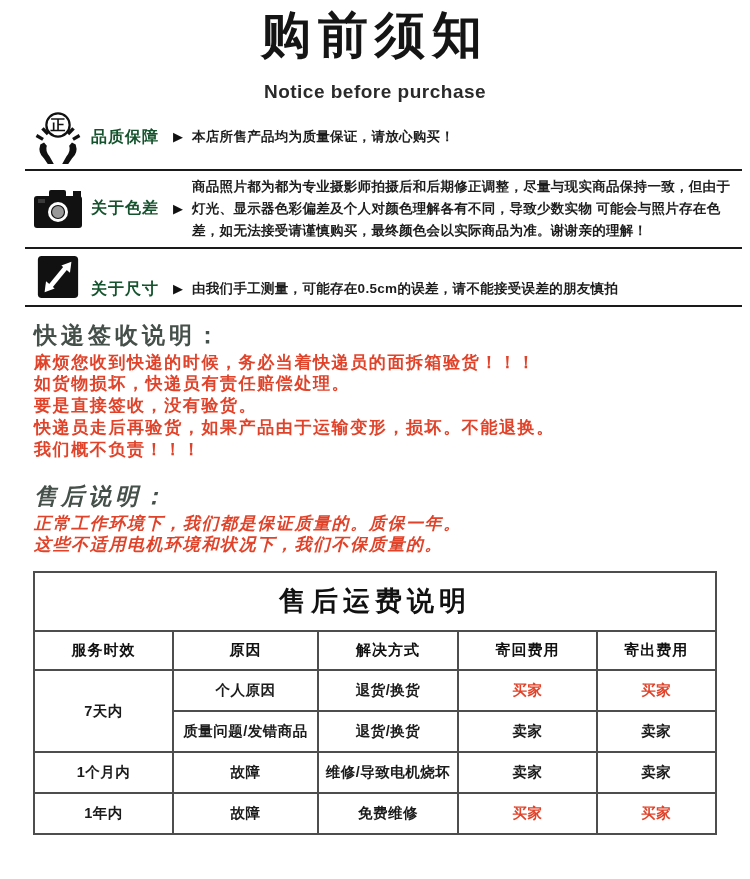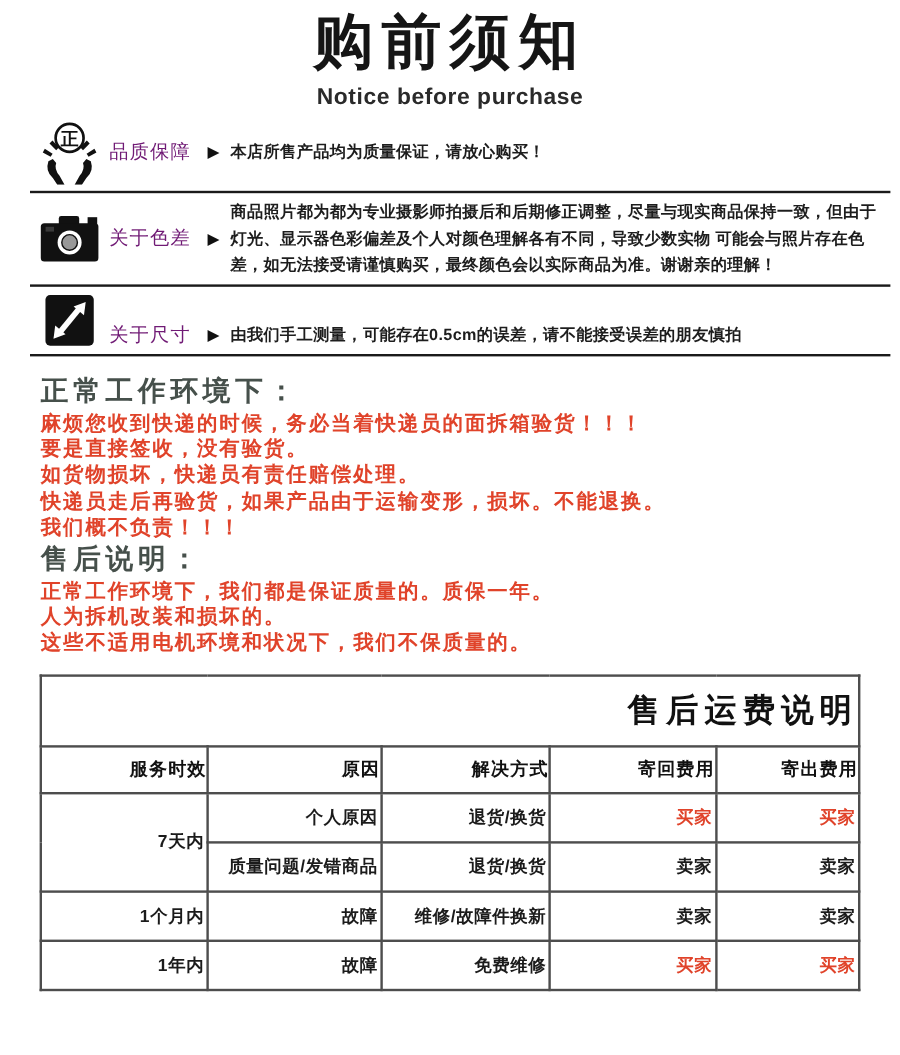--- a/index.html
+++ b/index.html
@@ -18,70 +18,70 @@
   .page{width:750px;height:879px;}
 
   
   .hdr{text-align:center;padding-top:4px;}
   .hdr-title{
     font-size:50px;font-weight:bold;letter-spacing:7px;color:#151515;
     line-height:62px;
   }
   .hdr-sub{
     font-size:19px;font-weight:bold;color:#2a2a2a;letter-spacing:.5px;
-    line-height:20px;margin-top:6px;
+    line-height:20px;margin-top:16px;
   }
 
   
   .notices{margin:3px 8px 0 25px;}
   .notice-row{
     display:flex;align-items:center;
     border-bottom:2px solid #1a1a1a;
     padding:5px 0;
   }
   .icon-box{
     width:66px;flex:0 0 66px;display:flex;justify-content:center;align-items:center;
   }
   .notice-label{
-    flex:0 0 82px;font-size:16px;font-weight:normal;color:#701a75;
+    flex:0 0 82px;font-size:16px;font-weight:bold;color:#14532d;
     letter-spacing:1px;
   }
   .notice-body{
     flex:1;display:flex;align-items:center;gap:9px;padding-right:4px;
   }
   .marker{font-size:13px;color:#101010;line-height:1;}
   .ntext{
     font-size:13.5px;font-weight:600;color:#1d1d1d;line-height:1.62;
     letter-spacing:.3px;
   }
   .row-quality{min-height:62px;}
   .row-color{min-height:76px;}
   .row-size{min-height:56px;align-items:flex-end;}
 
   
   .note-sec{padding-left:34px;padding-right:20px;}
   .sec-delivery{margin-top:14px;}
-  .sec-aftersale{}
+  .sec-aftersale{margin-top:21px;font-style:italic;}
   .sec-heading{
     font-size:23px;font-weight:bold;color:var(--section-heading);
     letter-spacing:4px;line-height:28px;margin-bottom:3px;
   }
   .note-line{
     font-size:17px;font-weight:bold;color:var(--red-text);
     letter-spacing:1.6px;line-height:21.8px;
   }
 
   
   .tbl-wrap{margin:15px 33px 0 33px;}
   table.shipping{
     width:100%;border-collapse:collapse;table-layout:fixed;
   }
   table.shipping th,table.shipping td{
     border:2px solid var(--table-border);
-    text-align:right;vertical-align:middle;
+    text-align:center;vertical-align:middle;
   }
   .tbl-title{
     font-size:27px;font-weight:bold;letter-spacing:5px;color:#111;
     padding:10px 0 11px 0;
   }
   th.col-h{
     font-size:15px;font-weight:bold;color:#111;padding:9px 0;
     letter-spacing:1px;
     border-radius:15px;
   }
@@ -155,32 +155,31 @@
       <div class="notice-label">关于尺寸</div>
       <div class="notice-body">
         <span class="marker">▶</span>
         <span class="ntext">由我们手工测量，可能存在0.5cm的误差，请不能接受误差的朋友慎拍</span>
       </div>
     </div>
 
   </div>
 
   <div class="note-sec sec-delivery">
-    <div class="sec-heading">正常工作环境下：</div>
+    <div class="sec-heading">快递签收说明：</div>
     <div class="note-line">麻烦您收到快递的时候，务必当着快递员的面拆箱验货！！！</div>
+    <div class="note-line">如货物损坏，快递员有责任赔偿处理。</div>
     <div class="note-line">要是直接签收，没有验货。</div>
-    <div class="note-line">如货物损坏，快递员有责任赔偿处理。</div>
     <div class="note-line">快递员走后再验货，如果产品由于运输变形，损坏。不能退换。</div>
     <div class="note-line">我们概不负责！！！</div>
   </div>
 
   <div class="note-sec sec-aftersale">
     <div class="sec-heading">售后说明：</div>
     <div class="note-line">正常工作环境下，我们都是保证质量的。质保一年。</div>
-    <div class="note-line">人为拆机改装和损坏的。</div>
     <div class="note-line">这些不适用电机环境和状况下，我们不保质量的。</div>
   </div>
 
   <div class="tbl-wrap">
     <table class="shipping">
       <colgroup>
           <col class="c1">
           <col class="c2">
           <col class="c3">
           <col class="c4">
@@ -206,21 +205,21 @@
         </tr>
         <tr>
           <td class="cell">质量问题/发错商品</td>
           <td class="cell">退货/换货</td>
           <td class="cell">卖家</td>
           <td class="cell">卖家</td>
         </tr>
         <tr>
           <td class="cell">1个月内</td>
           <td class="cell">故障</td>
-          <td class="cell">维修/故障件换新</td>
+          <td class="cell">维修/导致电机烧坏</td>
           <td class="cell">卖家</td>
           <td class="cell">卖家</td>
         </tr>
         <tr>
           <td class="cell">1年内</td>
           <td class="cell">故障</td>
           <td class="cell">免费维修</td>
           <td class="cell red">买家</td>
           <td class="cell red">买家</td>
         </tr>

